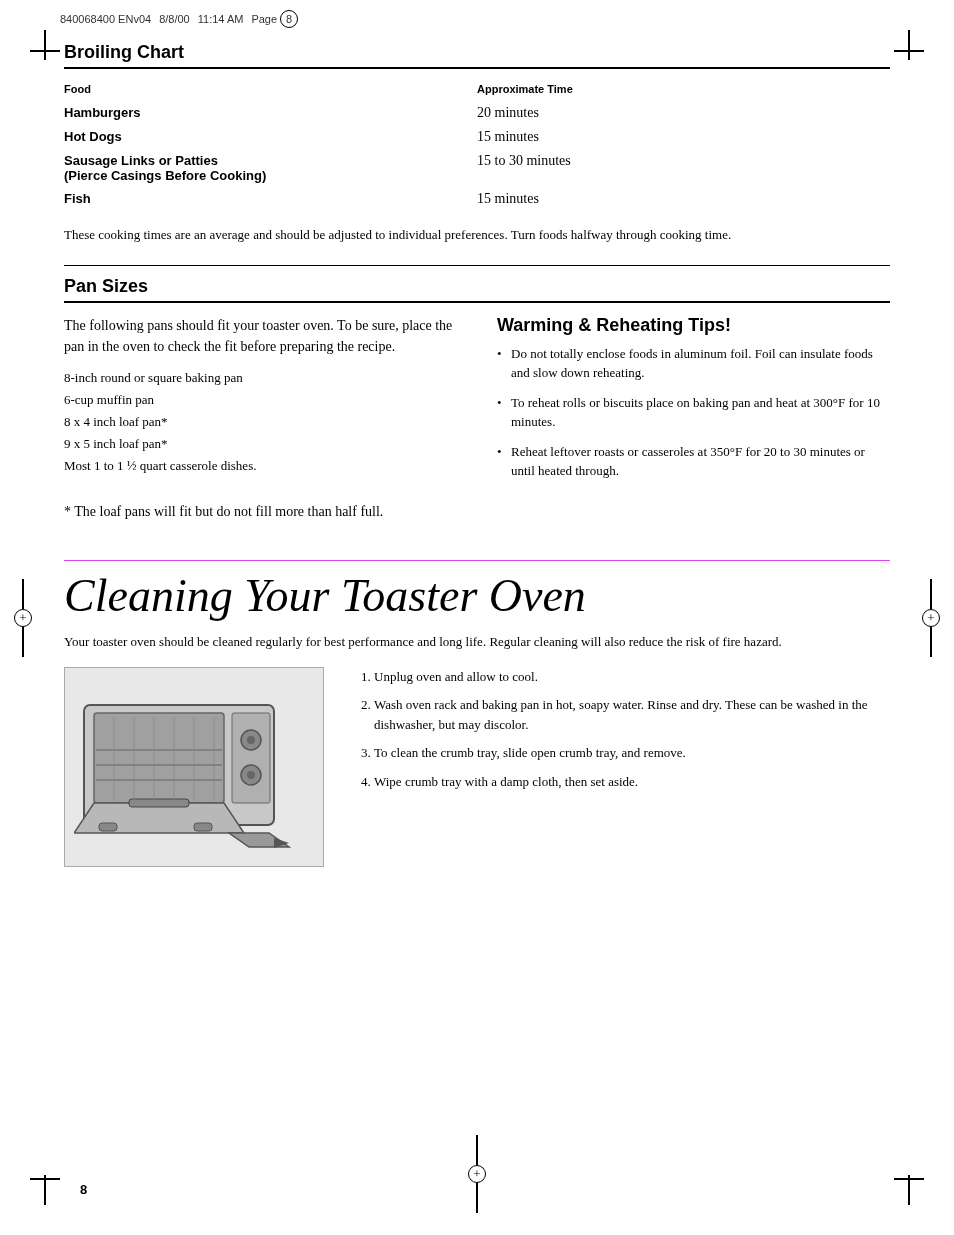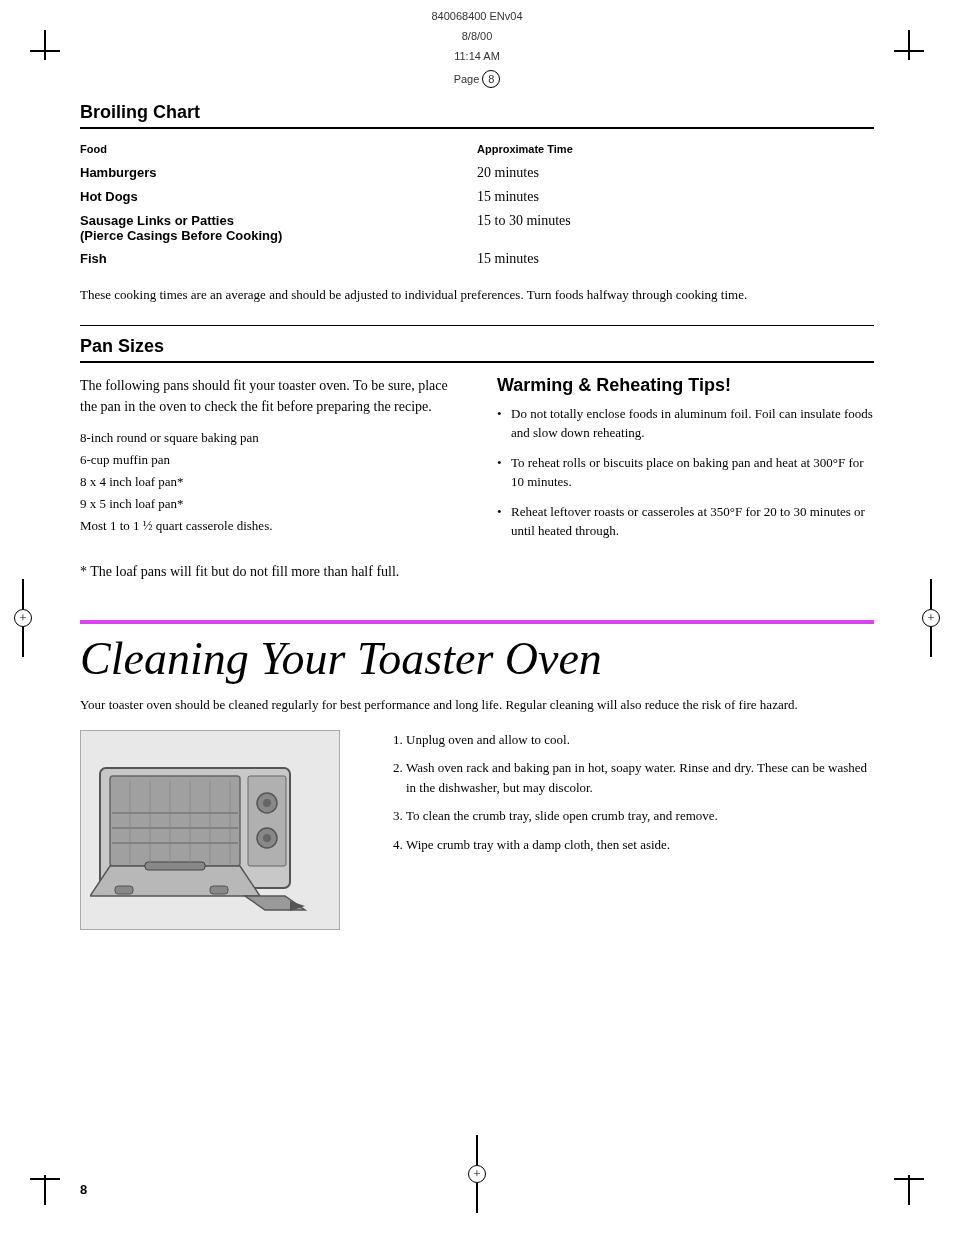--- a/index.html
+++ b/index.html
@@ -21,25 +21,24 @@
     }
     
     .header-strip {
       font-family: Arial, sans-serif;
       font-size: 11px;
       color: #333;
       padding: 10px 60px 4px 60px;
       display: flex;
       align-items: center;
       gap: 8px;
-      flex-direction: column;
     }
     
     .content {
-      padding: 0 80px;
+      padding: 0 64px;
     }
     
     .crop-top-left, .crop-top-right, .crop-bottom-left, .crop-bottom-right {
       position: absolute;
       width: 30px; height: 2px;
       background: #000;
     }
     .crop-top-left { top: 50px; left: 30px; }
     .crop-top-right { top: 50px; right: 30px; }
     .crop-bottom-left { bottom: 55px; left: 30px; }
@@ -146,39 +145,39 @@
     }
     .bullet-list li::before {
       content: '•';
       position: absolute;
       left: 0;
     }
 
     
     .section-cleaning {
       margin-top: 28px;
-      border-top: 4px solid #d946ef;
+      border-top: 1px solid #d946ef;
       padding-top: 10px;
     }
     .cleaning-title {
       font-family: 'Palatino Linotype', Palatino, Georgia, serif;
       font-style: italic;
       font-size: 46px;
       font-weight: normal;
       margin-bottom: 10px;
       line-height: 1.1;
     }
     .cleaning-intro {
       font-size: 13px;
       line-height: 1.5;
       margin-bottom: 16px;
     }
     .cleaning-body {
       display: flex;
-      gap: 46px;
+      gap: 30px;
       font-family: Liberation Serif, serif;
     }
     .cleaning-image {
       width: 260px;
       min-width: 260px;
       height: 200px;
       border: 1px solid #aaa;
       background: #e8e8e8;
       display: flex;
       align-items: center;

